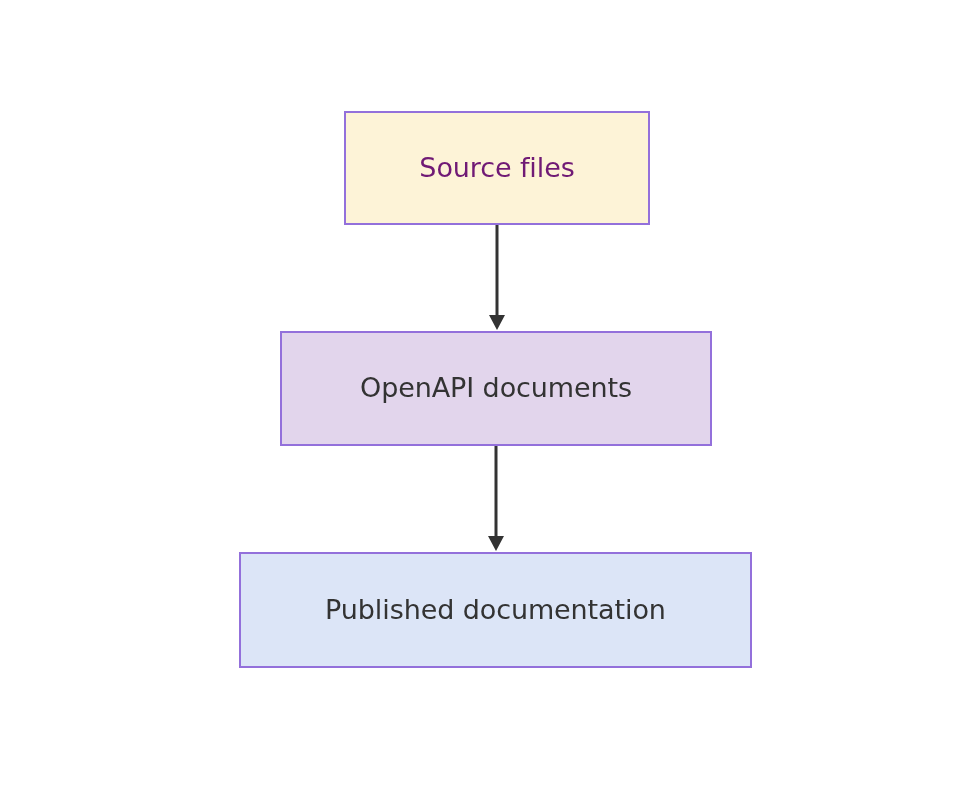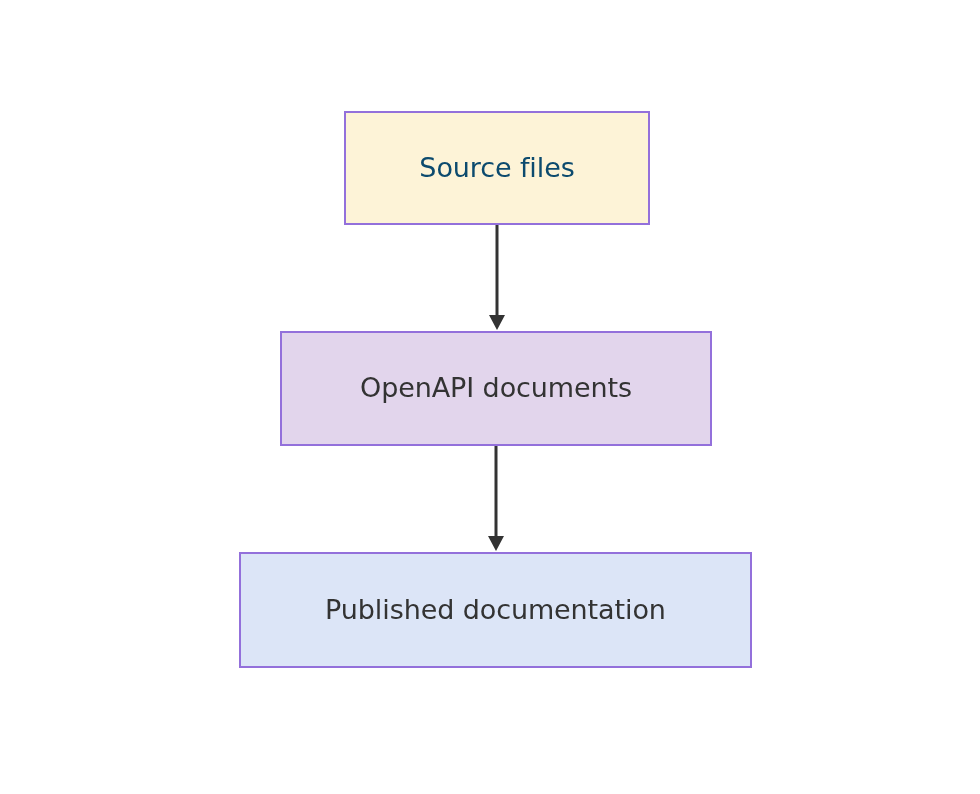--- a/index.html
+++ b/index.html
@@ -97,21 +97,21 @@
       <path class="edge-line" d="M 497 225 L 497 315" style="stroke: rgb(51, 51, 51);"></path>
       <polygon class="edge-head" points="489,315 505,315 497,330" style="fill: rgb(51, 51, 51);"></polygon>
     </g>
     <g>
       <path class="edge-line" d="M 496 446 L 496 536" style="stroke: rgb(51, 51, 51);"></path>
       <polygon class="edge-head" points="488,536 504,536 496,551" style="fill: rgb(51, 51, 51);"></polygon>
     </g>
   </svg>
 
   <div class="node" id="node-source-files" style="background: rgb(253, 243, 215); border-color: rgb(147, 112, 219);">
-    <span class="node-label" style="color: #0c4a6e;">Source files</span>
+    <span class="node-label" style="color: #701a75;">Source files</span>
   </div>
 
   <div class="node" id="node-openapi-documents" style="background: rgb(226, 213, 236); border-color: rgb(147, 112, 219);">
     <span class="node-label" style="color: rgb(51, 51, 51);">OpenAPI documents</span>
   </div>
 
   <div class="node" id="node-published-documentation" style="background: rgb(220, 229, 247); border-color: rgb(147, 112, 219);">
     <span class="node-label" style="color: rgb(51, 51, 51);">Published documentation</span>
   </div>
 

